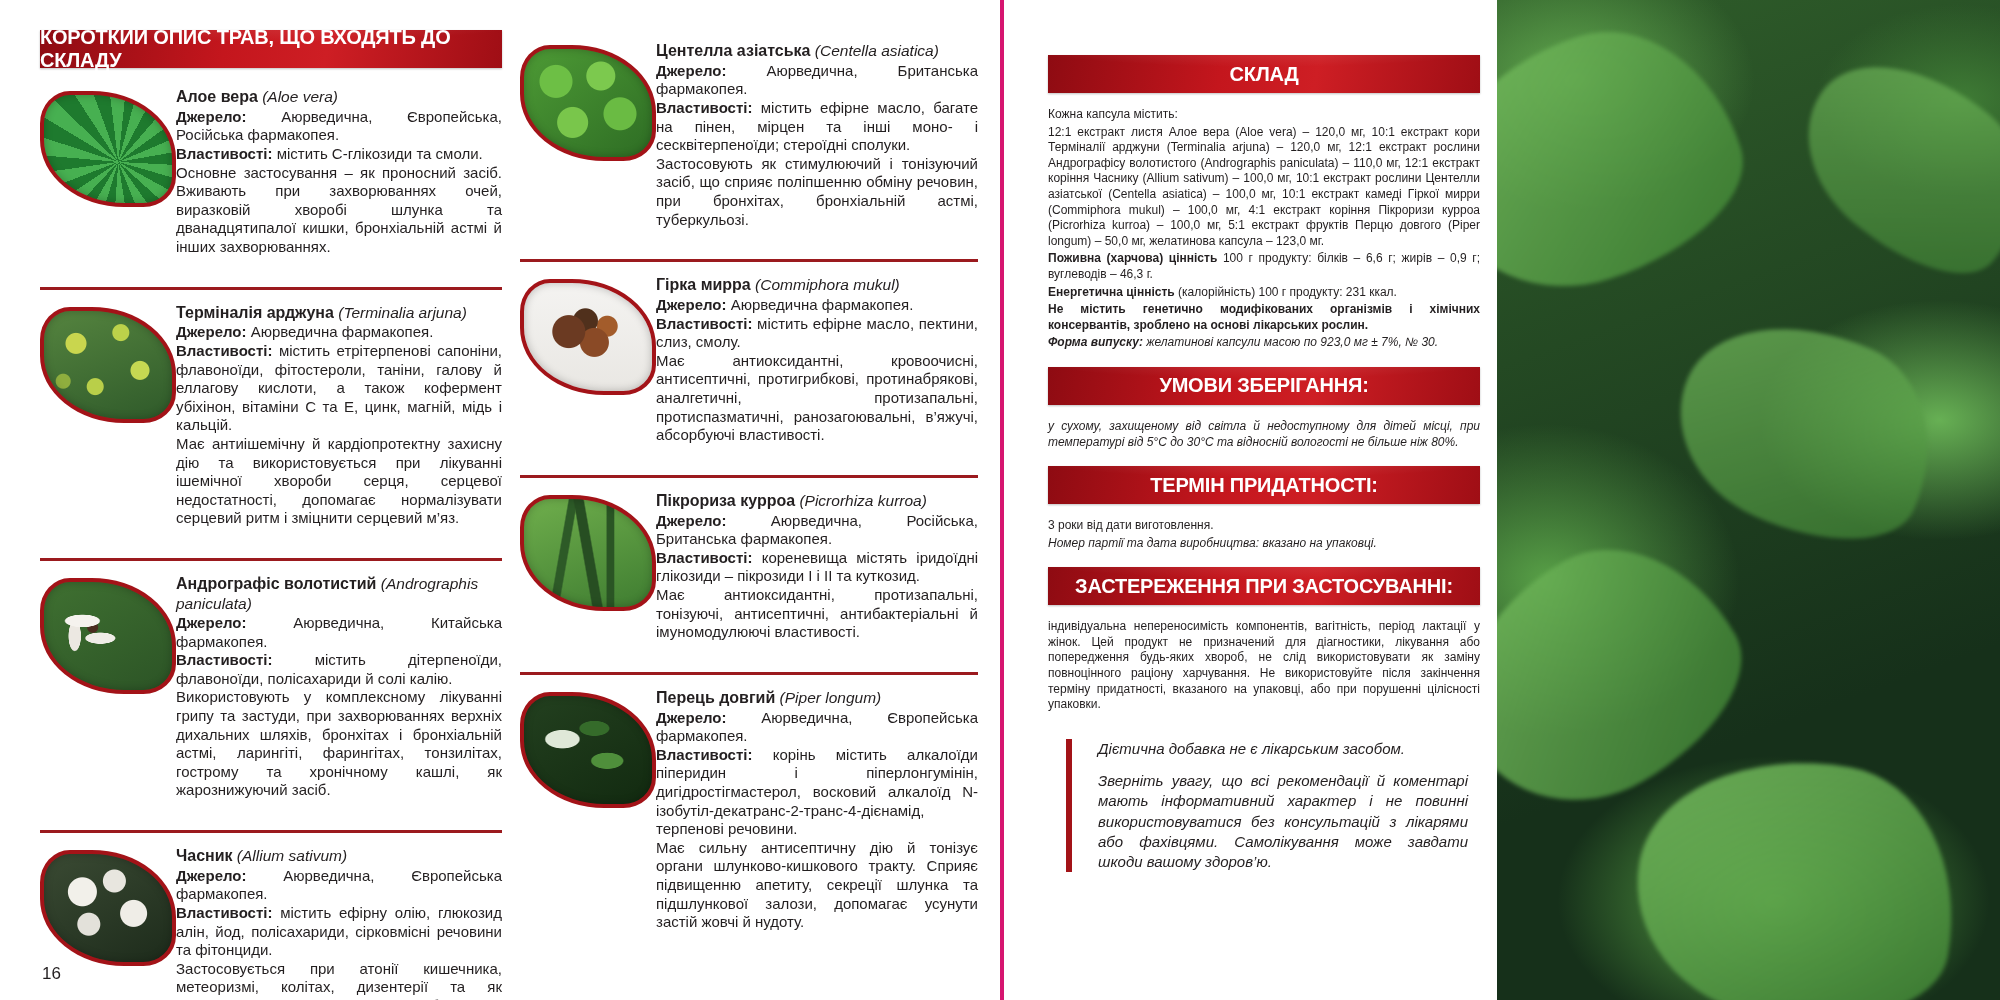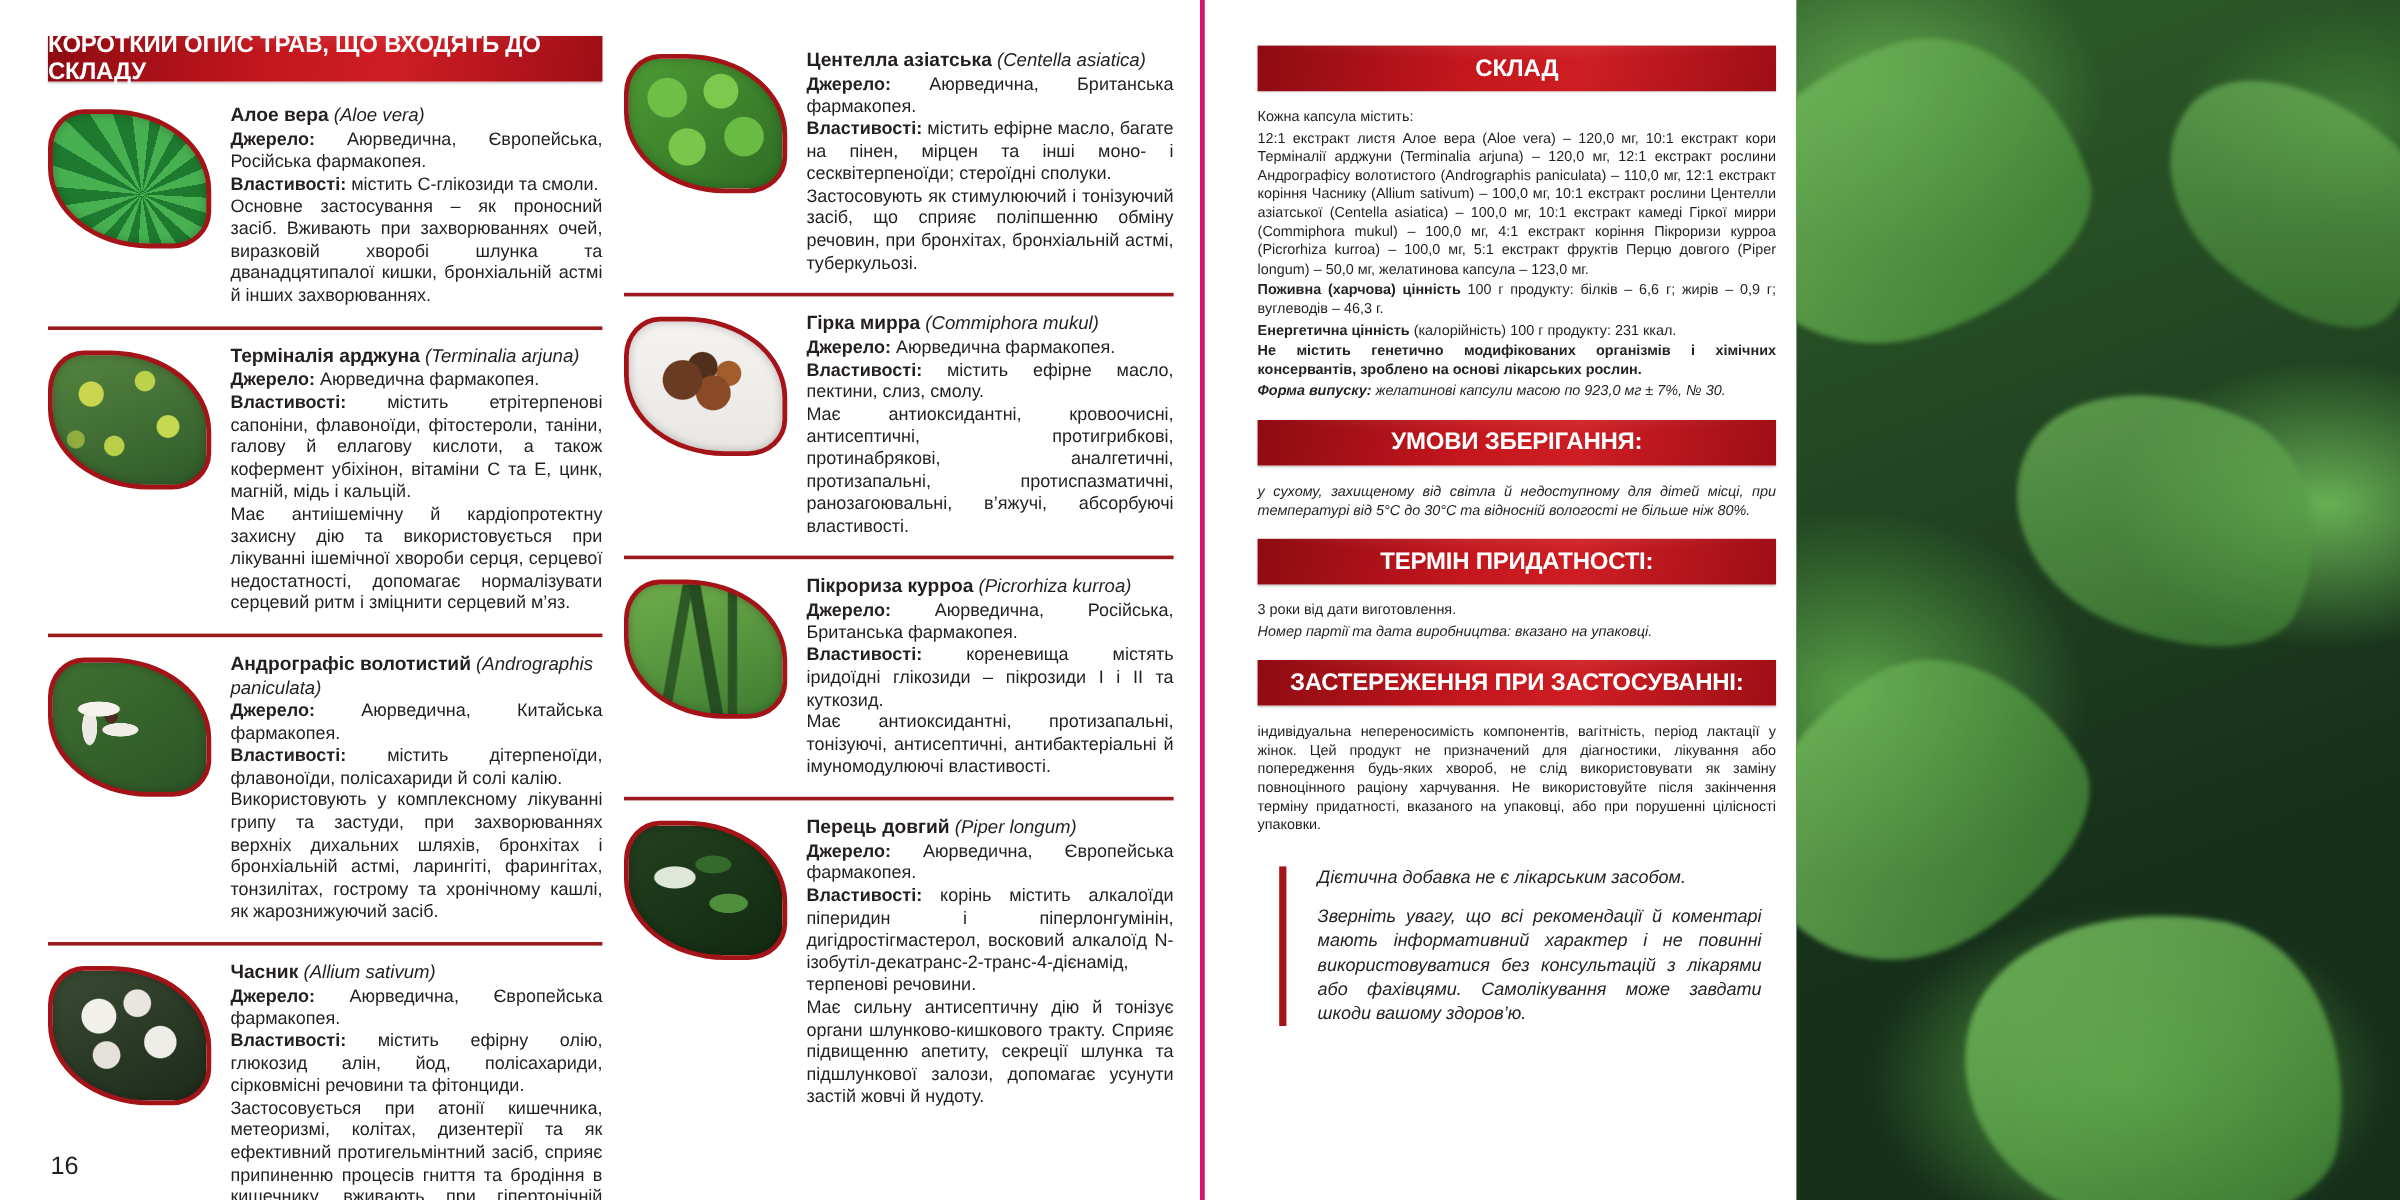--- a/index.html
+++ b/index.html
@@ -5,37 +5,37 @@
   html,body{margin:0;padding:0;}
   body{
     width:2000px;height:1000px;position:relative;overflow:hidden;
     background:#ffffff;color:#231f20;
     font-family:"Liberation Sans","DejaVu Sans",sans-serif;
   }
   
   .col1{position:absolute;left:40px;top:30px;width:462px;}
   .col2{position:absolute;left:520px;top:28px;width:458px;}
   .rightcol{position:absolute;left:1048px;top:38px;width:432px;}
-  .pagenum{position:absolute;left:42px;bottom:16px;font-size:21px;color:#231f20;}
+  .pagenum{position:absolute;left:42px;bottom:16px;font-size:17px;color:#231f20;}
 
   
   .ribbon{
     height:38px;display:flex;align-items:center;justify-content:center;
     background:
       radial-gradient(120% 170% at 50% -70%, rgba(255,255,255,.22), rgba(255,255,255,0) 60%),
       linear-gradient(100deg,#8e0b12,#c4161d 40%,#ce1e24 62%,#9f0e15);
     color:#fff;font-weight:bold;font-size:20px;letter-spacing:-.2px;
     box-shadow:0 1px 2px rgba(0,0,0,.25);
   }
   .col1 .ribbon{margin-bottom:6px;}
   .rightcol .ribbon{margin:16px 0 14px;}
-  .rightcol .ribbon.first{margin-top:0;}
-
-  
-  .herb{display:flex;gap:16px;padding:13px 0 15px;}
+  .rightcol .ribbon.first{margin-top:17px;}
+
+  
+  .herb{display:flex;gap:0;padding:13px 0 30px;}
   .herb + .herb{border-top:3px solid #9b1a1e;}
   .thumb{
     flex:0 0 128px;height:108px;margin-top:4px;
     border:4px solid #a31318;
     border-radius:22% 62% 24% 62% / 28% 58% 26% 58%;
     box-shadow:inset 0 0 8px rgba(0,0,0,.25);
   }
   .htxt{flex:1;font-size:15px;line-height:1.24;text-align:justify;}
   .hname{margin:0 0 1px;font-size:15.5px;text-align:left;}
   .hname b{font-size:16px;}

